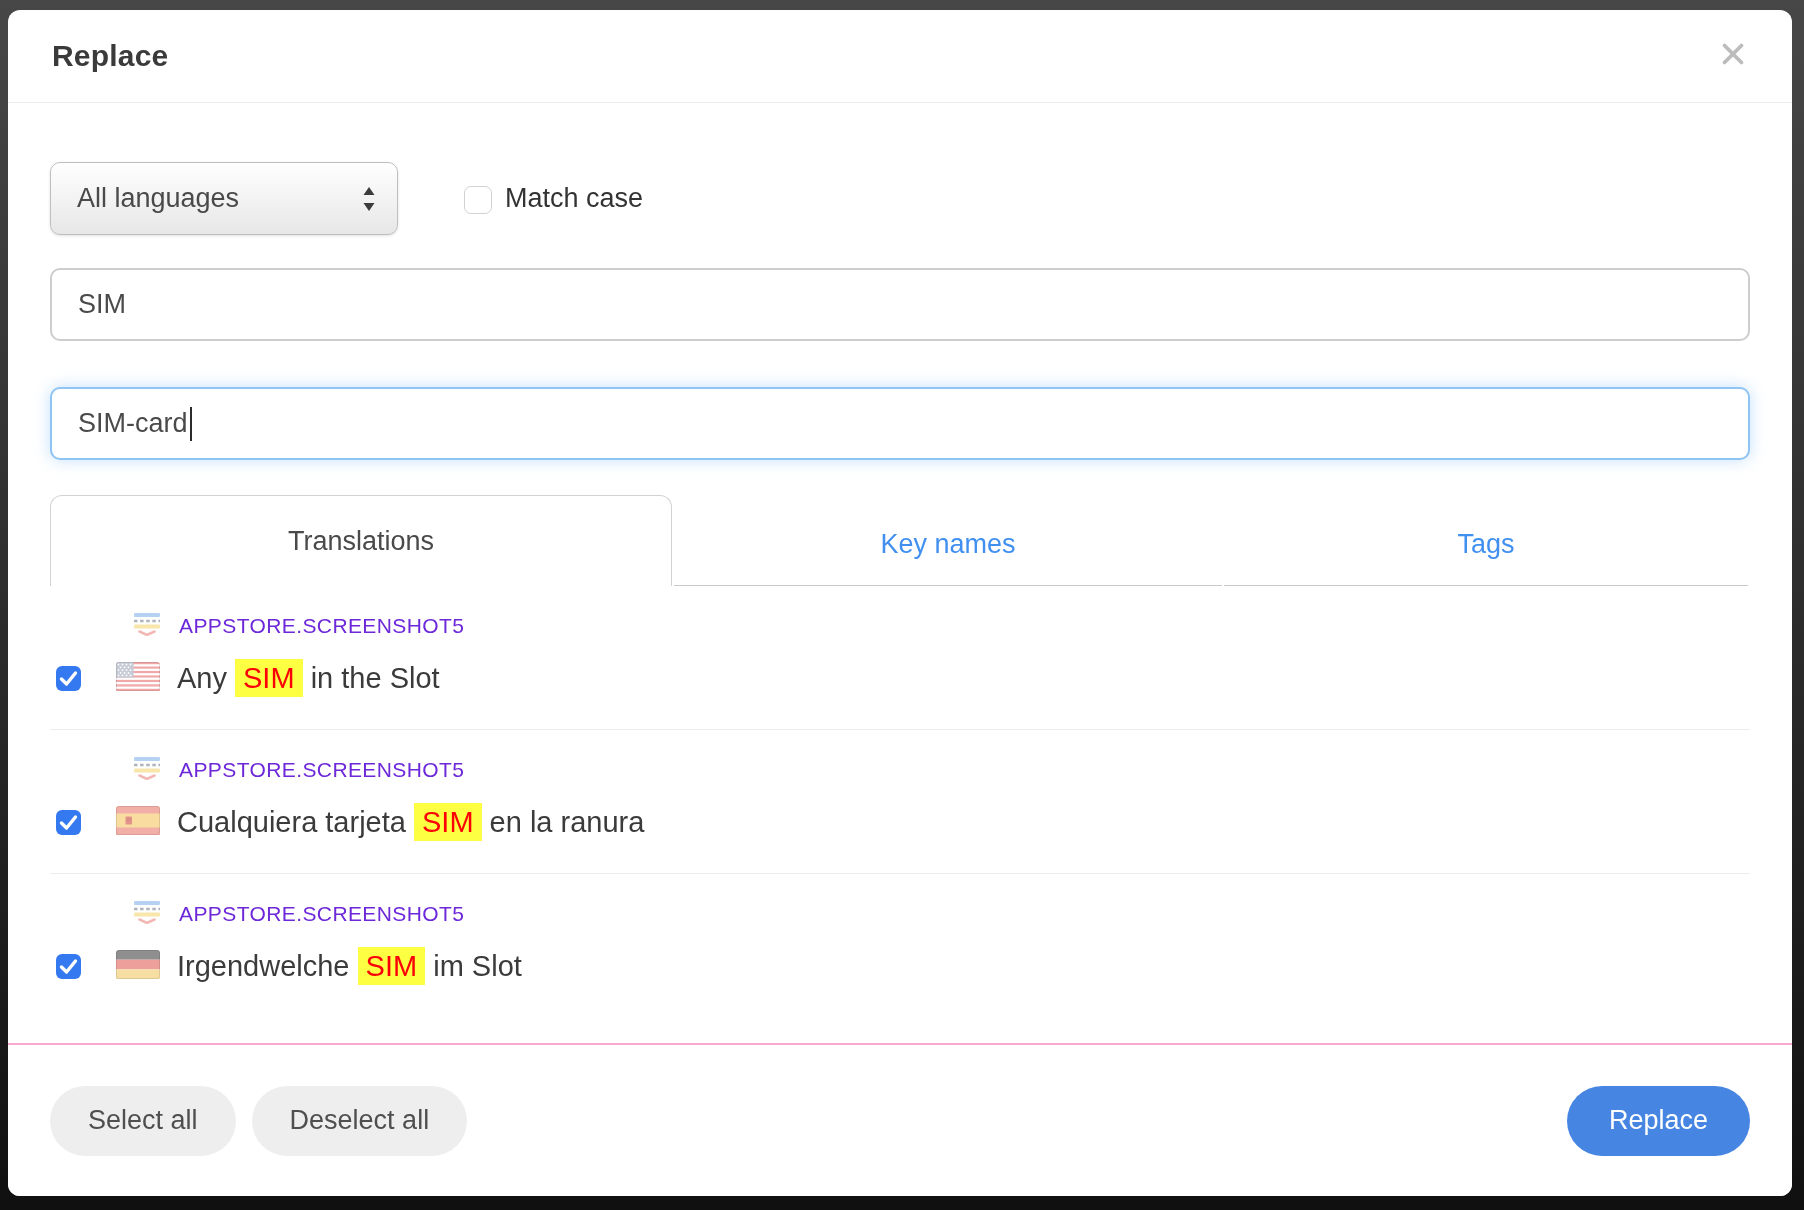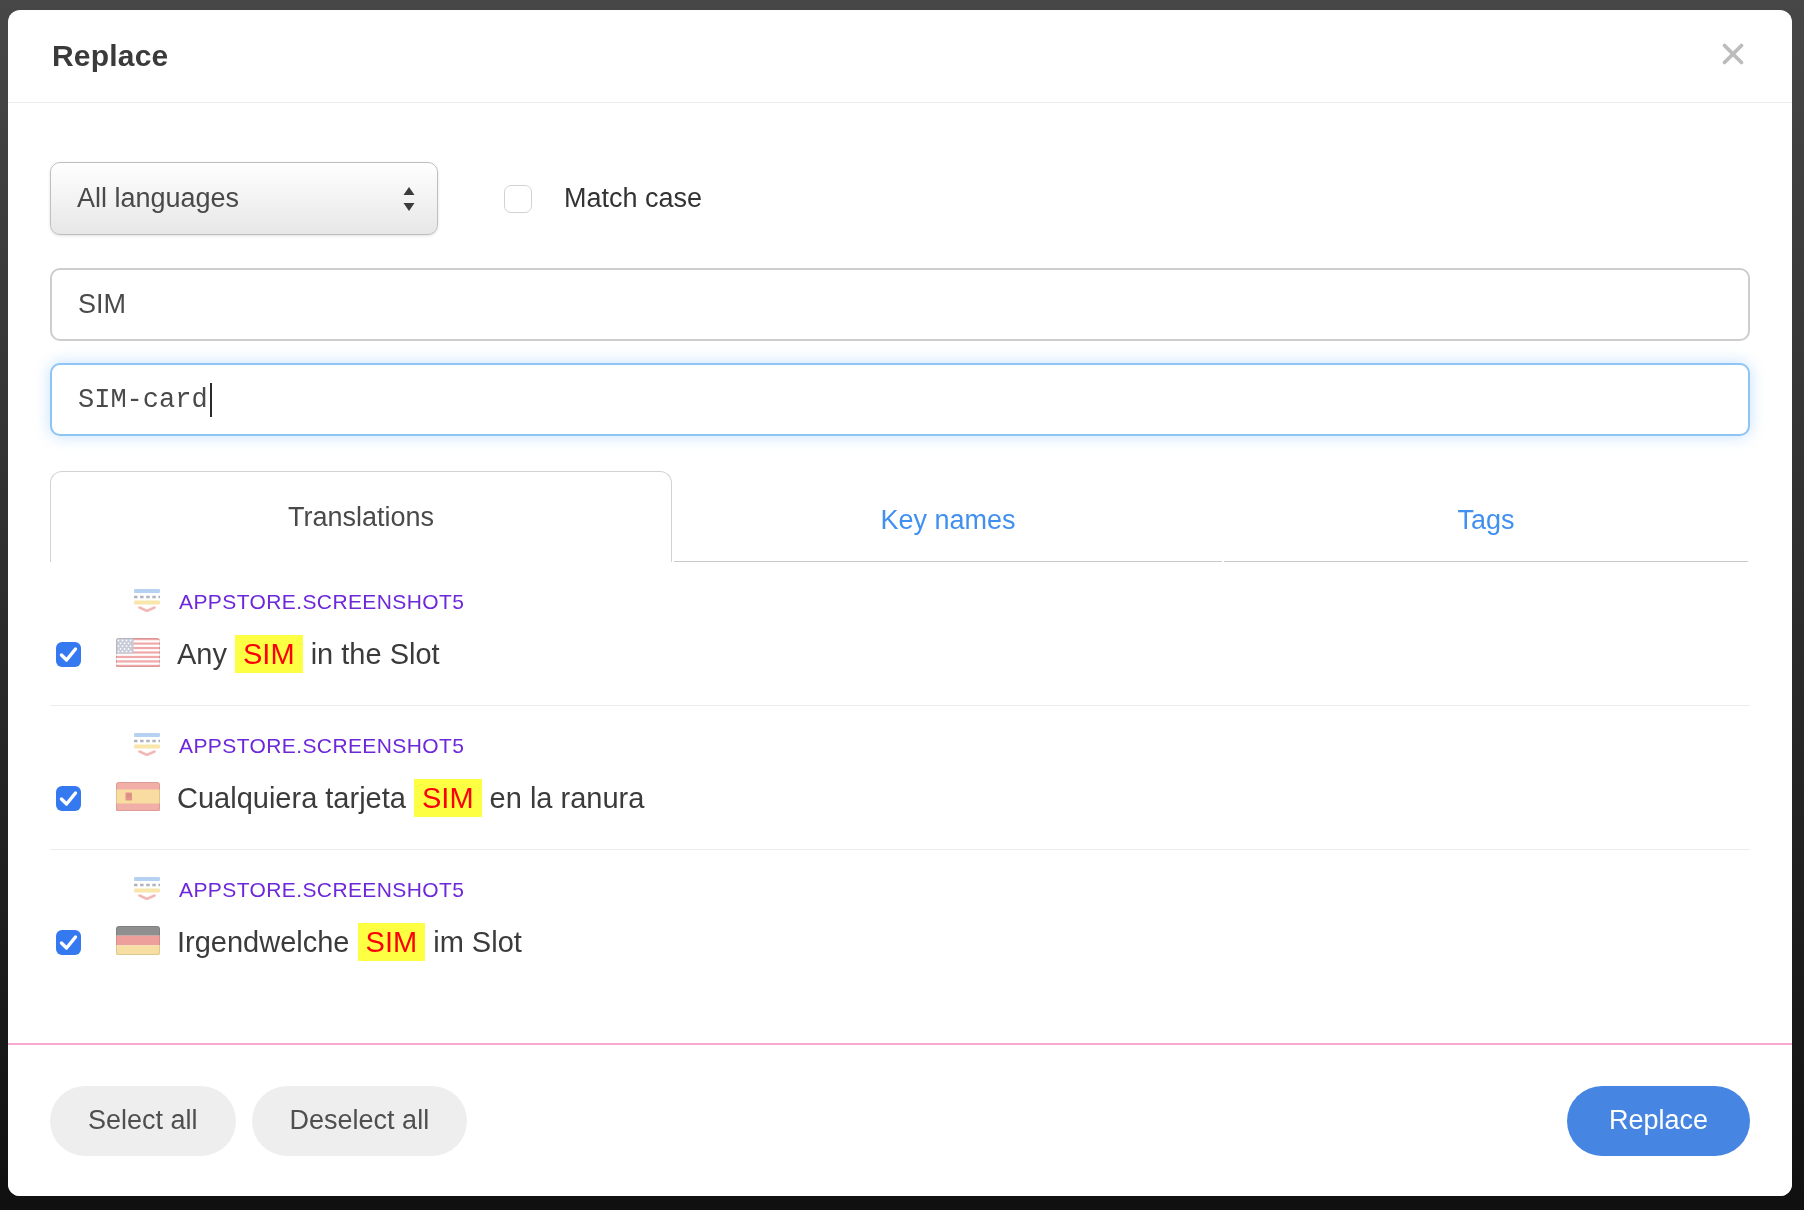--- a/index.html
+++ b/index.html
@@ -17,42 +17,41 @@
   .dlg-header {
     height:93px; display:flex; align-items:center;
     padding:0 44px; border-bottom:1px solid #ededed;
   }
   .dlg-title { font-size:30px; font-weight:700; color:#3a3a3a; flex:1; letter-spacing:.2px; }
   .close-btn { width:30px; height:30px; display:flex; align-items:center; justify-content:center; cursor:pointer; }
   
   .dlg-main { padding:0 42px; }
   .controls-row { margin-top:59px; display:flex; align-items:center; }
   .select-box {
-    width:388px; height:73px; border:1px solid #bfbfbf; border-radius:10px;
+    width:348px; height:73px; border:1px solid #bfbfbf; border-radius:10px;
     background:linear-gradient(#ffffff,#e7e7e7);
     box-shadow:0 1px 3px rgba(0,0,0,.12), inset 0 1px 0 #fff;
     display:flex; align-items:center; padding:0 20px 0 26px;
     font-size:27px; color:#4a4a4a; cursor:pointer;
   }
   .select-box .arrows { margin-left:auto; display:flex; }
-  .match-case { margin-left:66px; display:flex; align-items:center; gap:32px; }
+  .match-case { margin-left:66px; display:flex; align-items:flex-end; gap:13px; }
   .cb-empty {
     width:28px; height:28px; border:1.5px solid #d2d2d2; border-radius:7px; background:#fff; cursor:pointer;
   }
   .match-case-label { font-size:27px; color:#333; cursor:pointer; }
   .text-field {
     height:73px; border:2px solid #cdcdcd; border-radius:10px;
     display:flex; align-items:center; padding:0 26px;
     font-size:27px; color:#4a4a4a; background:#fff; cursor:text;
   }
   .field-find { margin-top:33px; }
   .field-replace {
-    margin-top:22px; border-color:#8ec4f4;
+    margin-top:46px; border-color:#8ec4f4;
     box-shadow:0 0 16px rgba(110,180,250,.40);
-    font-family:Liberation Mono, monospace;
   }
   .caret {
     display:inline-block; width:2px; height:34px; background:#2b2b2b;
     margin-left:2px; animation:blink 1.1s steps(1) infinite;
   }
   @keyframes blink { 50% { opacity:0; } }
   
   .tabs { margin-top:35px; display:flex; align-items:flex-end; }
   .tab {
     height:83px; display:flex; align-items:center; justify-content:center;

